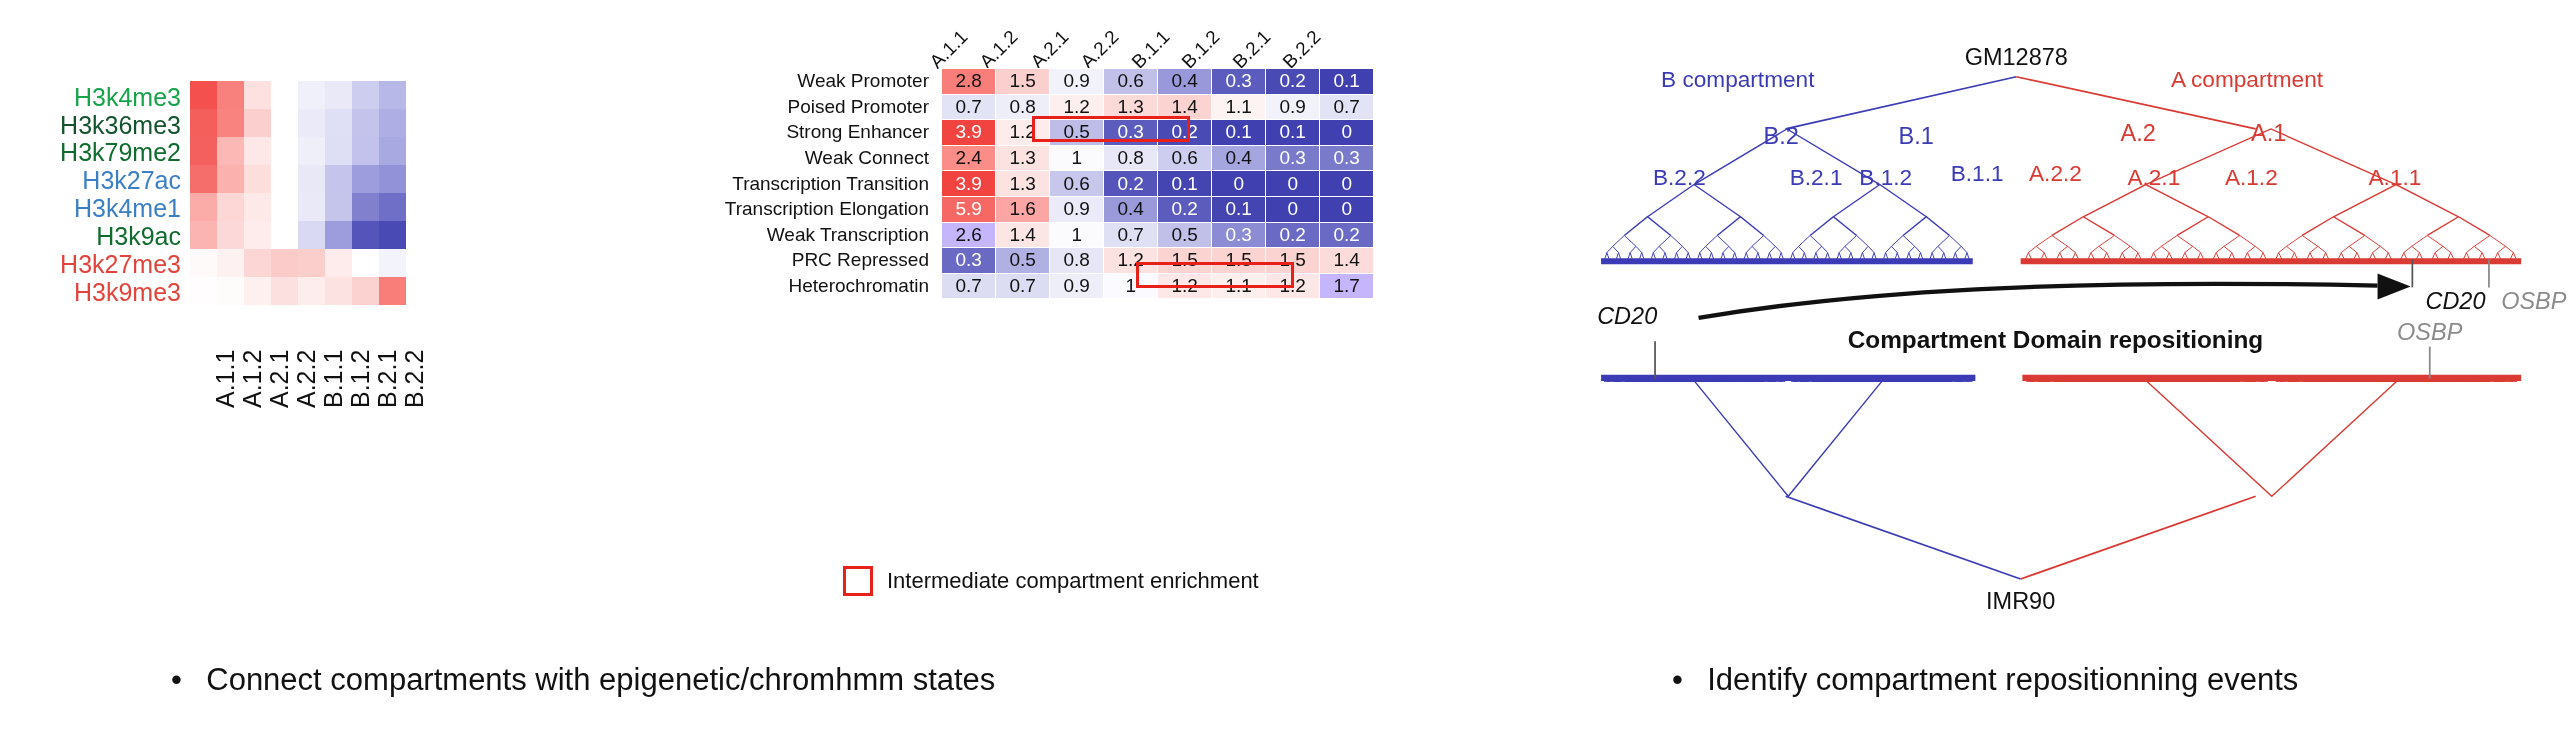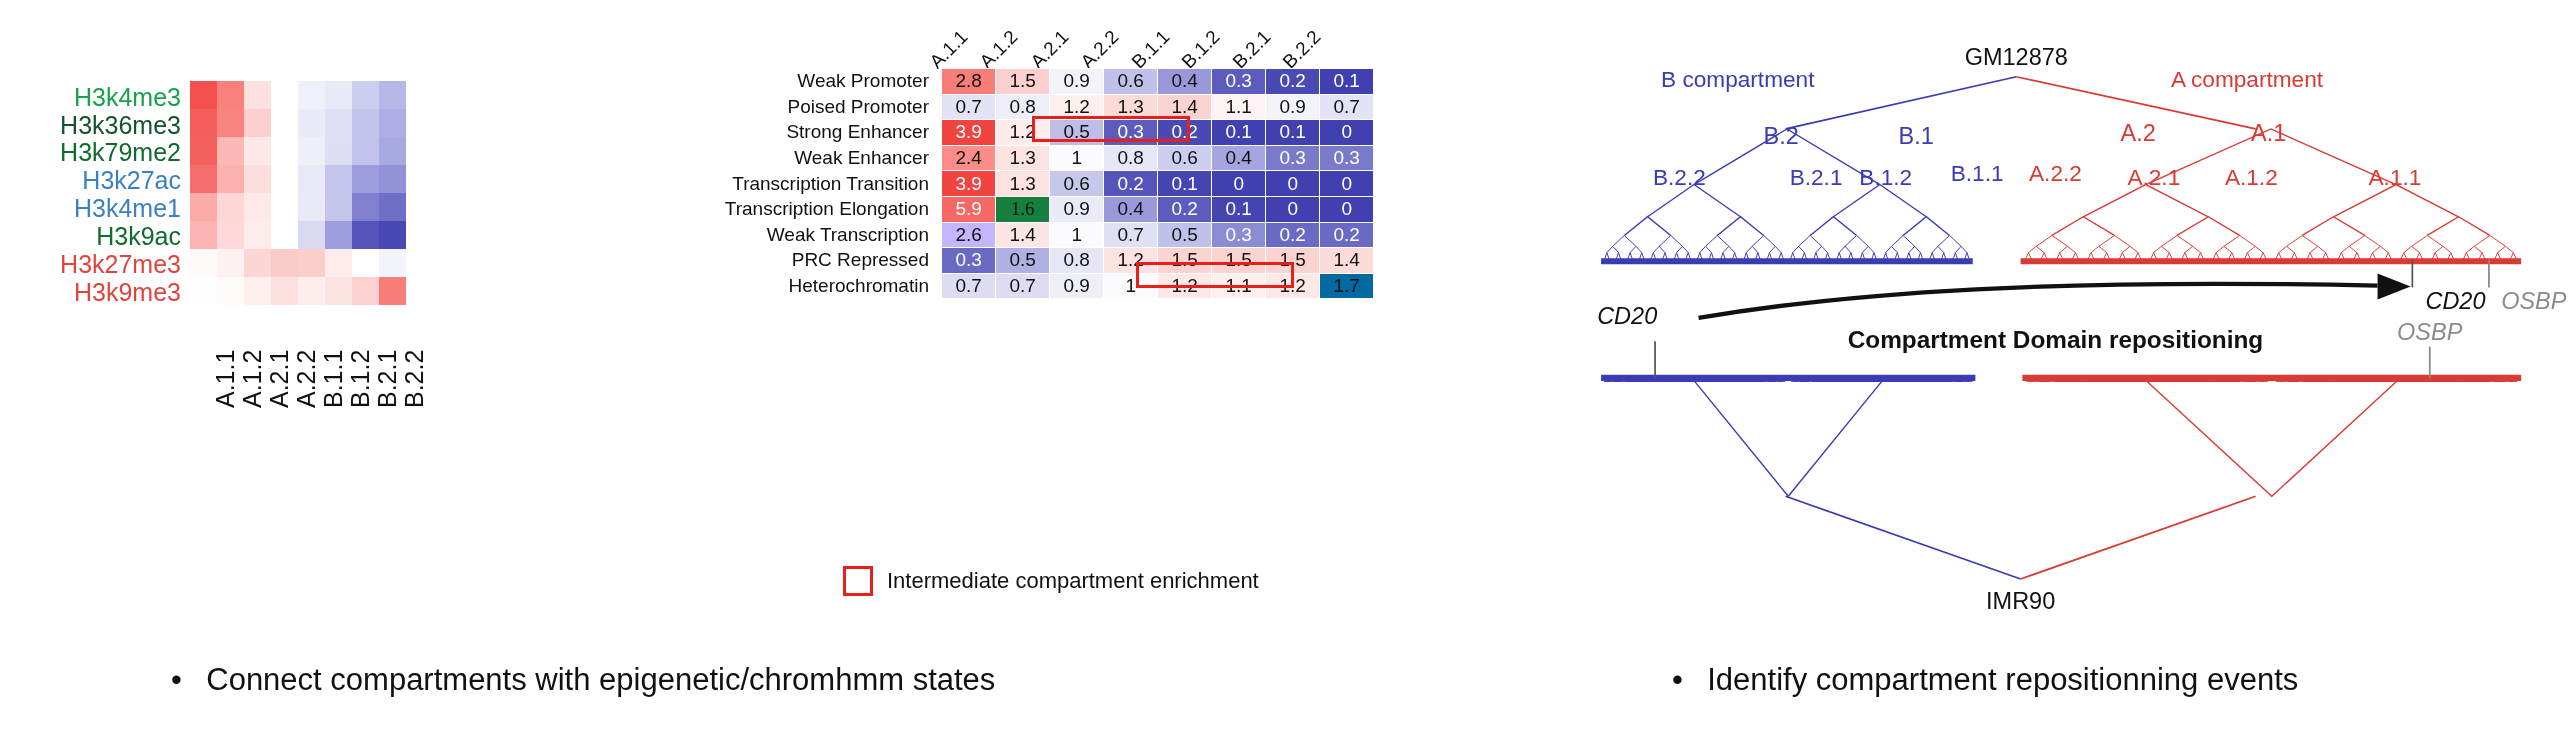--- a/index.html
+++ b/index.html
@@ -320,21 +320,21 @@
           <td class="cell" style="background: rgb(241, 67, 63); color: rgb(255, 255, 255);">3.9</td>
           <td class="cell" style="background: rgb(253, 236, 235); color: rgb(17, 17, 17);">1.2</td>
           <td class="cell" style="background: rgb(189, 189, 231); color: rgb(17, 17, 17);">0.5</td>
           <td class="cell" style="background: rgb(92, 92, 190); color: rgb(255, 255, 255);">0.3</td>
           <td class="cell" style="background: rgb(74, 74, 181); color: rgb(255, 255, 255);">0.2</td>
           <td class="cell" style="background: rgb(64, 64, 176); color: rgb(255, 255, 255);">0.1</td>
           <td class="cell" style="background: rgb(64, 64, 176); color: rgb(255, 255, 255);">0.1</td>
           <td class="cell" style="background: rgb(64, 64, 176); color: rgb(255, 255, 255);">0</td>
         </tr>
         <tr>
-          <td class="rowlab">Weak Enhancer</td>
+          <td class="rowlab">Weak Connect</td>
           <td class="cell" style="background: rgb(251, 141, 137); color: rgb(17, 17, 17);">2.4</td>
           <td class="cell" style="background: rgb(252, 226, 225); color: rgb(17, 17, 17);">1.3</td>
           <td class="cell" style="background: rgb(251, 251, 254); color: rgb(17, 17, 17);">1</td>
           <td class="cell" style="background: rgb(231, 231, 247); color: rgb(17, 17, 17);">0.8</td>
           <td class="cell" style="background: rgb(205, 205, 239); color: rgb(17, 17, 17);">0.6</td>
           <td class="cell" style="background: rgb(165, 165, 224); color: rgb(17, 17, 17);">0.4</td>
           <td class="cell" style="background: rgb(122, 122, 203); color: rgb(255, 255, 255);">0.3</td>
           <td class="cell" style="background: rgb(122, 122, 203); color: rgb(255, 255, 255);">0.3</td>
         </tr>
         <tr>
@@ -344,21 +344,21 @@
           <td class="cell" style="background: rgb(199, 199, 235); color: rgb(17, 17, 17);">0.6</td>
           <td class="cell" style="background: rgb(84, 84, 187); color: rgb(255, 255, 255);">0.2</td>
           <td class="cell" style="background: rgb(69, 69, 178); color: rgb(255, 255, 255);">0.1</td>
           <td class="cell" style="background: rgb(64, 64, 176); color: rgb(255, 255, 255);">0</td>
           <td class="cell" style="background: rgb(64, 64, 176); color: rgb(255, 255, 255);">0</td>
           <td class="cell" style="background: rgb(64, 64, 176); color: rgb(255, 255, 255);">0</td>
         </tr>
         <tr>
           <td class="rowlab">Transcription Elongation</td>
           <td class="cell" style="background: rgb(245, 104, 100); color: rgb(255, 255, 255);">5.9</td>
-          <td class="cell" style="background: #15803d; color: rgb(17, 17, 17); font-family: Liberation Serif, serif;">1.6</td>
+          <td class="cell" style="background: #fca5a5; color: rgb(17, 17, 17);">1.6</td>
           <td class="cell" style="background: rgb(234, 234, 248); color: rgb(17, 17, 17);">0.9</td>
           <td class="cell" style="background: rgb(154, 154, 219); color: rgb(17, 17, 17);">0.4</td>
           <td class="cell" style="background: rgb(92, 92, 190); color: rgb(255, 255, 255);">0.2</td>
           <td class="cell" style="background: rgb(69, 69, 178); color: rgb(255, 255, 255);">0.1</td>
           <td class="cell" style="background: rgb(64, 64, 176); color: rgb(255, 255, 255);">0</td>
           <td class="cell" style="background: rgb(64, 64, 176); color: rgb(255, 255, 255);">0</td>
         </tr>
         <tr>
           <td class="rowlab">Weak Transcription</td>
           <td class="cell" style="background: #c4b5fd; color: rgb(17, 17, 17);">2.6</td>
@@ -383,21 +383,21 @@
         </tr>
         <tr>
           <td class="rowlab">Heterochromatin</td>
           <td class="cell" style="background: rgb(220, 220, 243); color: rgb(17, 17, 17);">0.7</td>
           <td class="cell" style="background: rgb(220, 220, 243); color: rgb(17, 17, 17);">0.7</td>
           <td class="cell" style="background: rgb(238, 238, 249); color: rgb(17, 17, 17);">0.9</td>
           <td class="cell" style="background: rgb(250, 250, 255); color: rgb(17, 17, 17);">1</td>
           <td class="cell" style="background: rgb(253, 232, 231); color: rgb(17, 17, 17);">1.2</td>
           <td class="cell" style="background: rgb(253, 239, 238); color: rgb(17, 17, 17);">1.1</td>
           <td class="cell" style="background: rgb(253, 232, 231); color: rgb(17, 17, 17);">1.2</td>
-          <td class="cell" style="background: #0369a1; color: rgb(17, 17, 17);">1.7</td>
+          <td class="cell" style="background: #c4b5fd; color: rgb(17, 17, 17);">1.7</td>
         </tr>
       </tbody>
   </table>
 
 
   <div id="tbl-legend">
     <div id="legend-swatch"></div>
     <div id="legend-text">Intermediate compartment enrichment</div>
   </div>
 <div class="hl-box" style="left: 344px; top: 116px; width: 158px; height: 26px; border-color: rgb(232, 32, 26);"></div>

